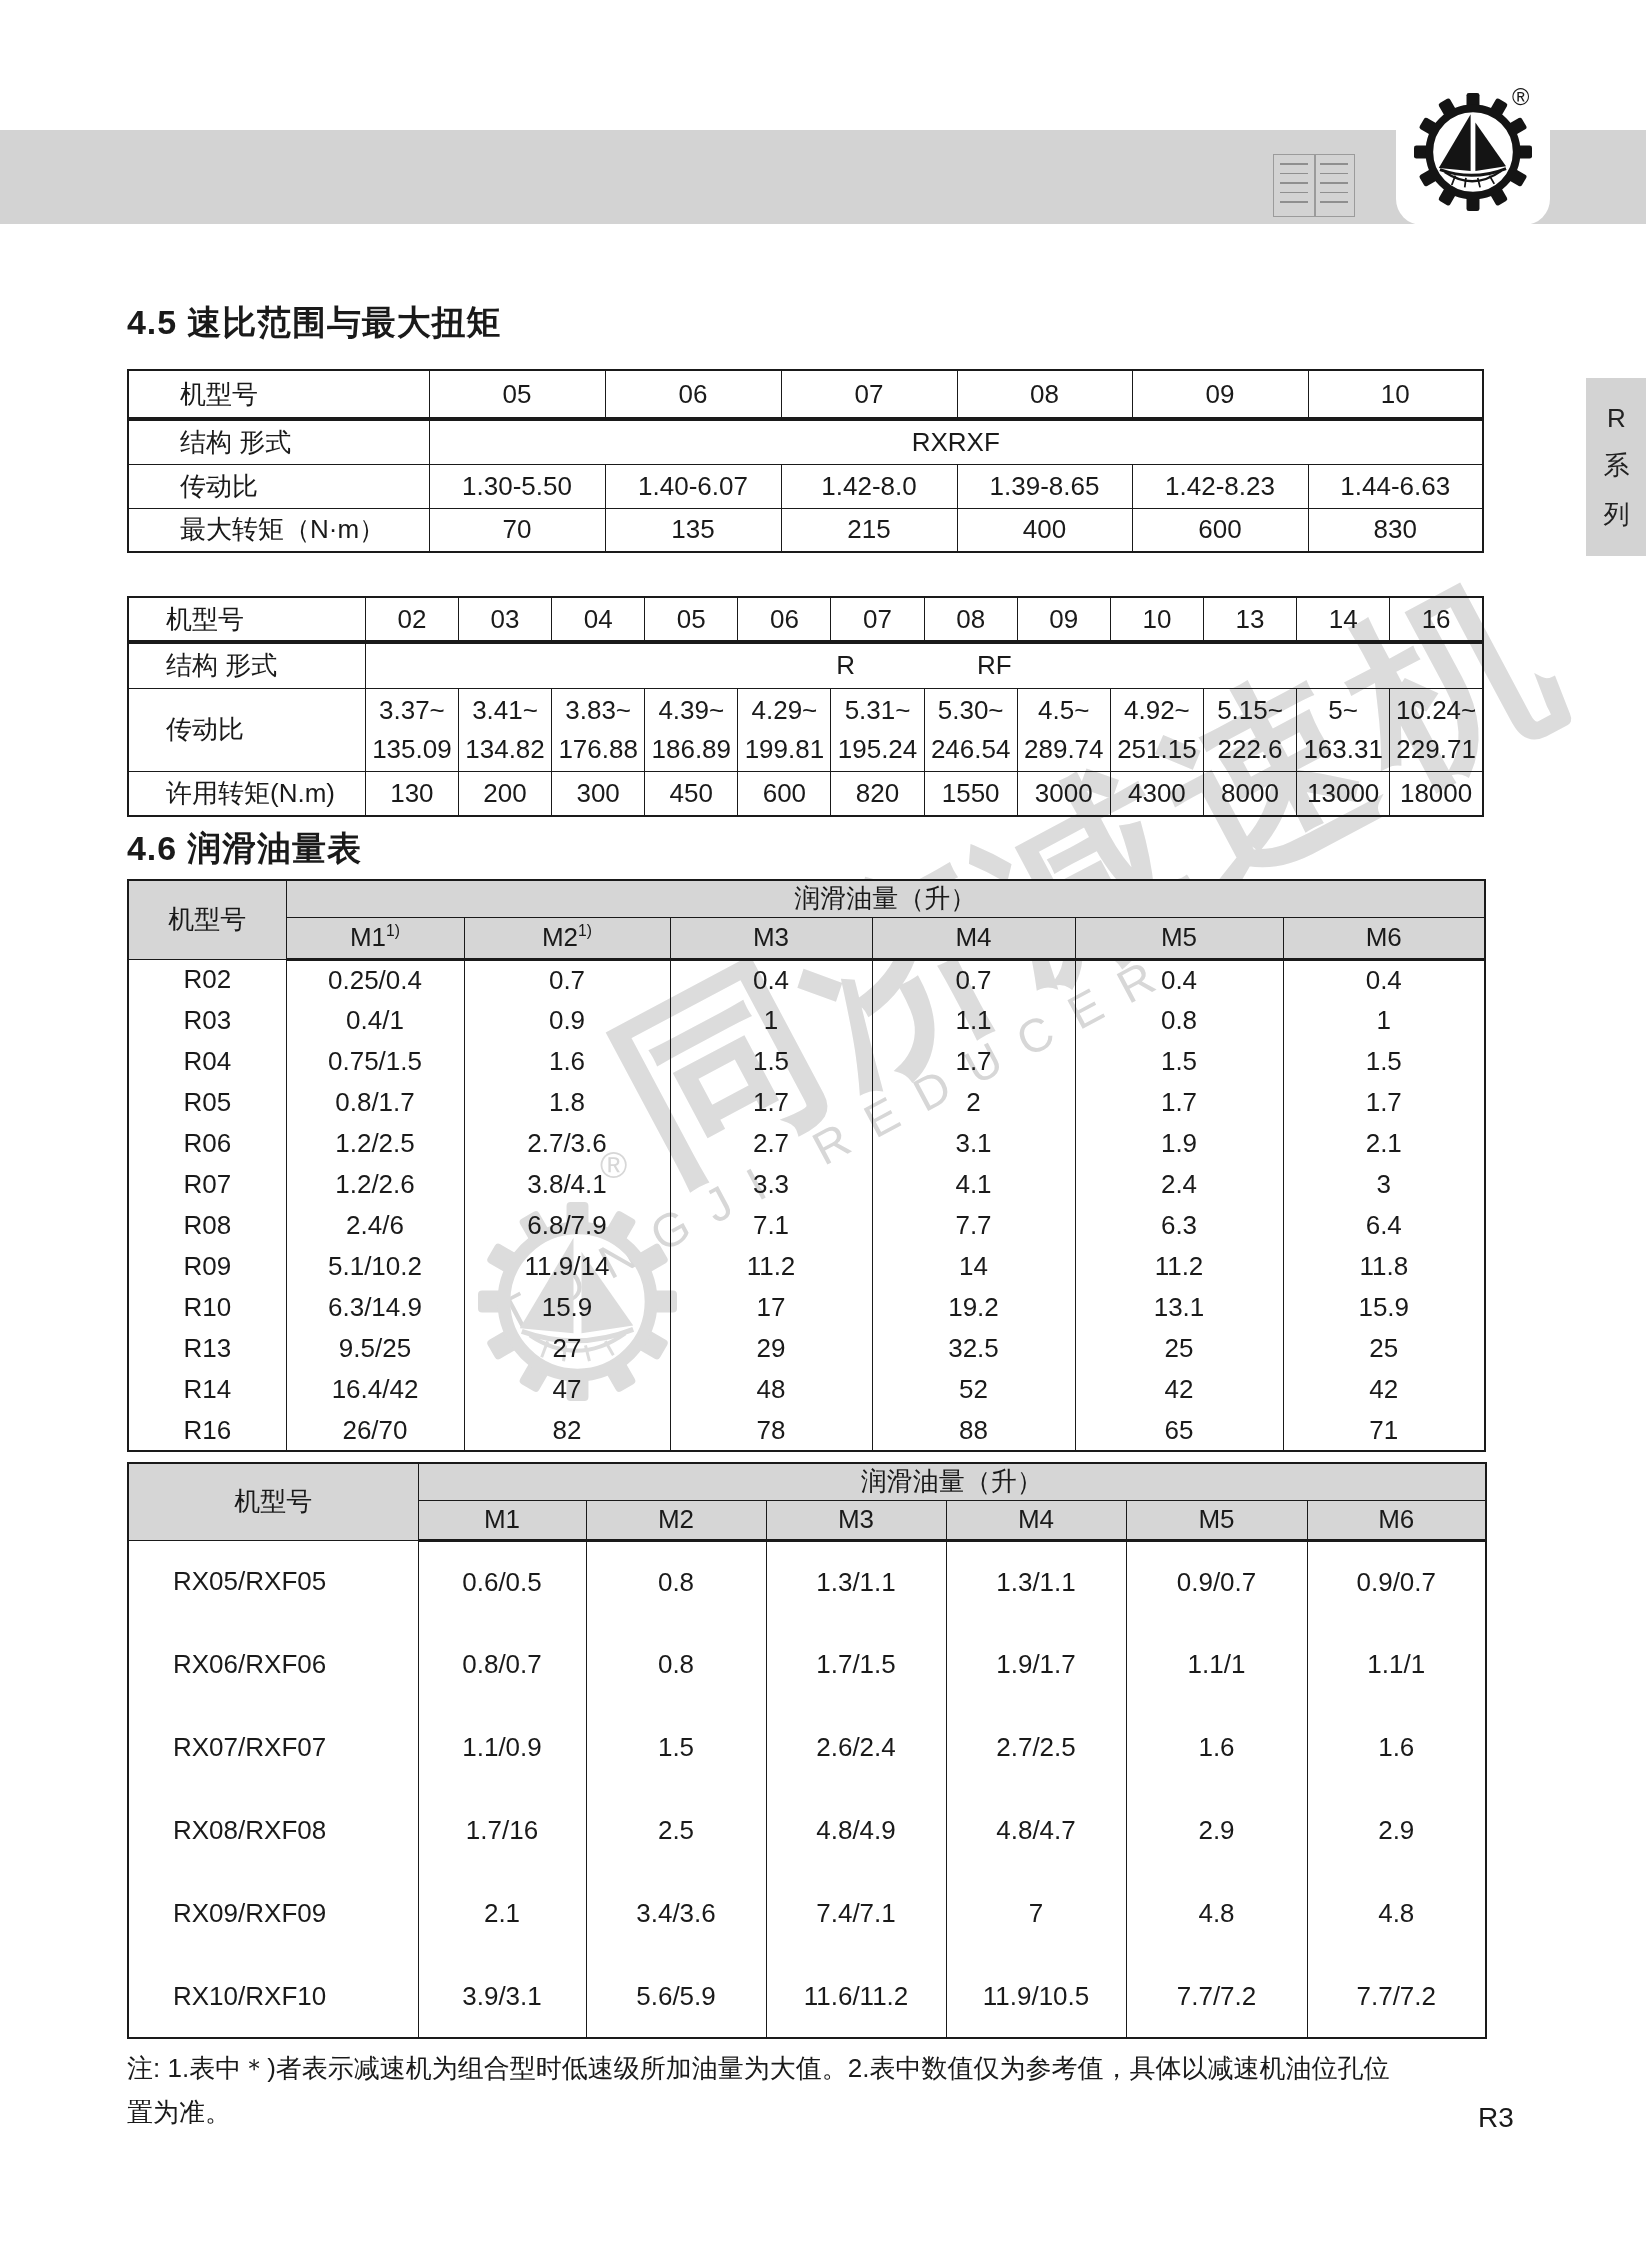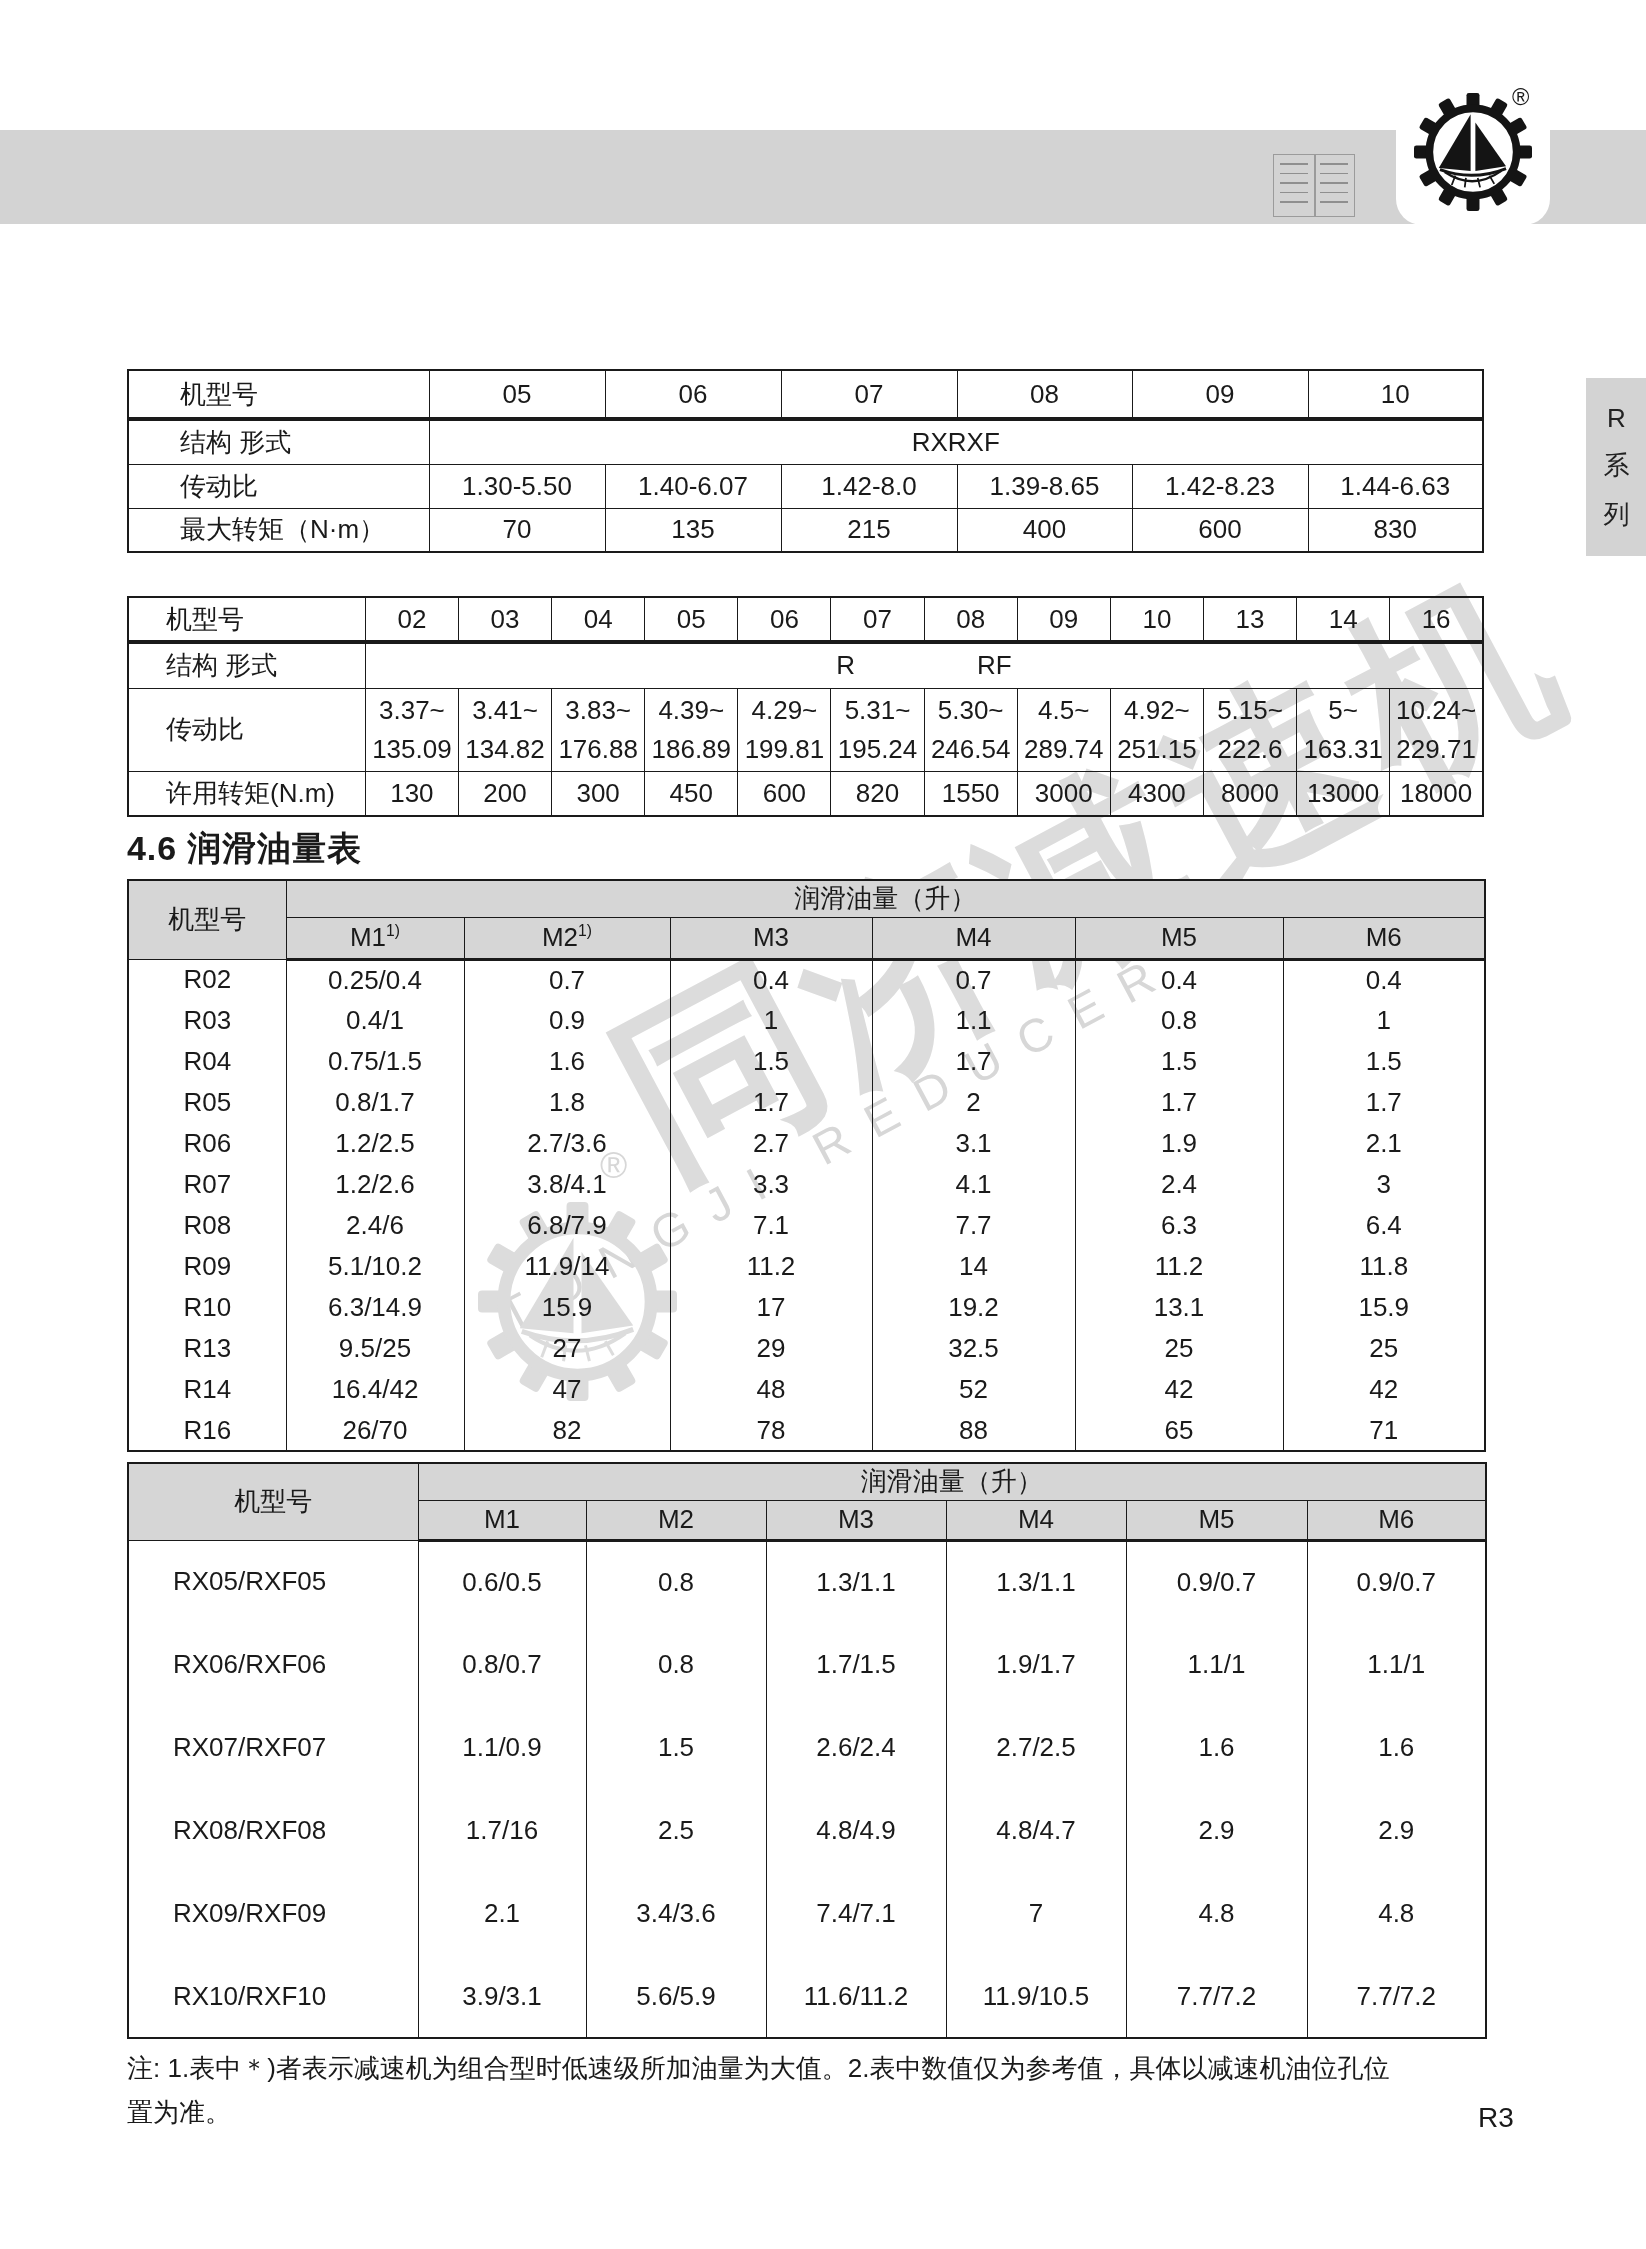--- a/index.html
+++ b/index.html
@@ -148,20 +148,21 @@
         <path d="M96 36 L96 132 L42 127 Z"></path>
         <path d="M104 50 L104 132 L156 124 Z"></path>
         <path d="M44 130 Q100 150 156 128" fill="none" stroke="#dcdcdc" stroke-width="5"></path>
         <path d="M52 134 Q100 166 148 132" fill="none" stroke="#dcdcdc" stroke-width="4"></path>
         <path d="M70 140 L64 156 M88 144 L86 160 M108 144 L112 160 M128 140 L136 154" fill="none" stroke="#dcdcdc" stroke-width="3"></path>
       </g>
     </svg>
     <div class="wm-reg">®</div>
   </div>
 
+  <div class="h-title" id="h45">4.5 速比范围与最大扭矩</div>
 
   <table id="table1">
     <colgroup>
       <col style="width:301px">
         <col style="width:176px">
         <col style="width:176px">
         <col style="width:176px">
       <col style="width:175px">
         <col style="width:176px">
         <col style="width:175px">

